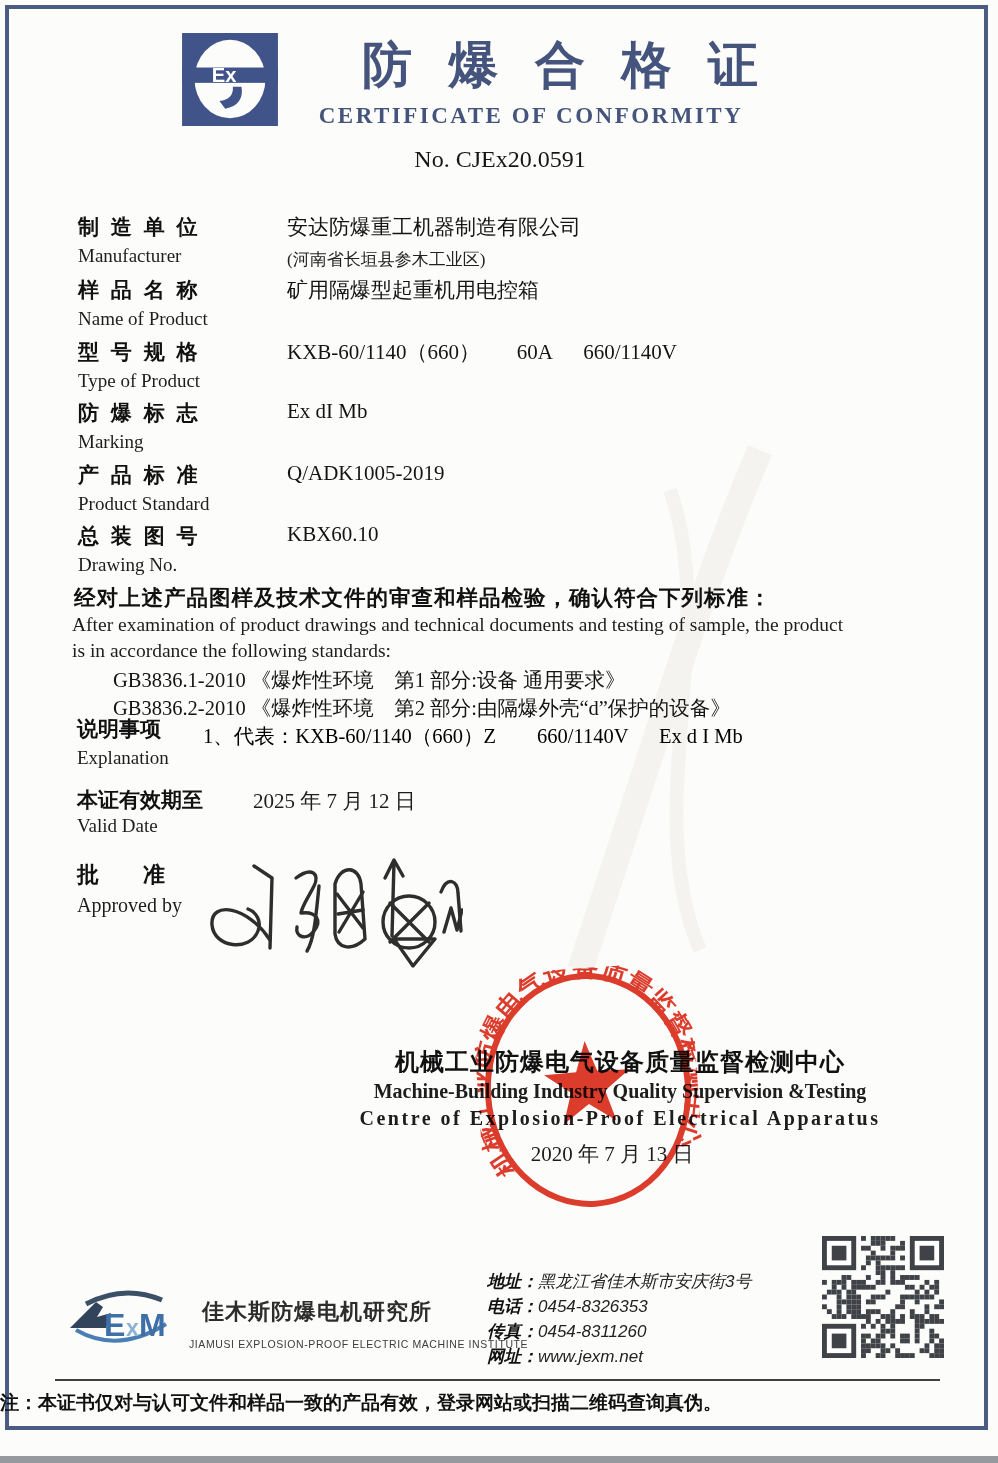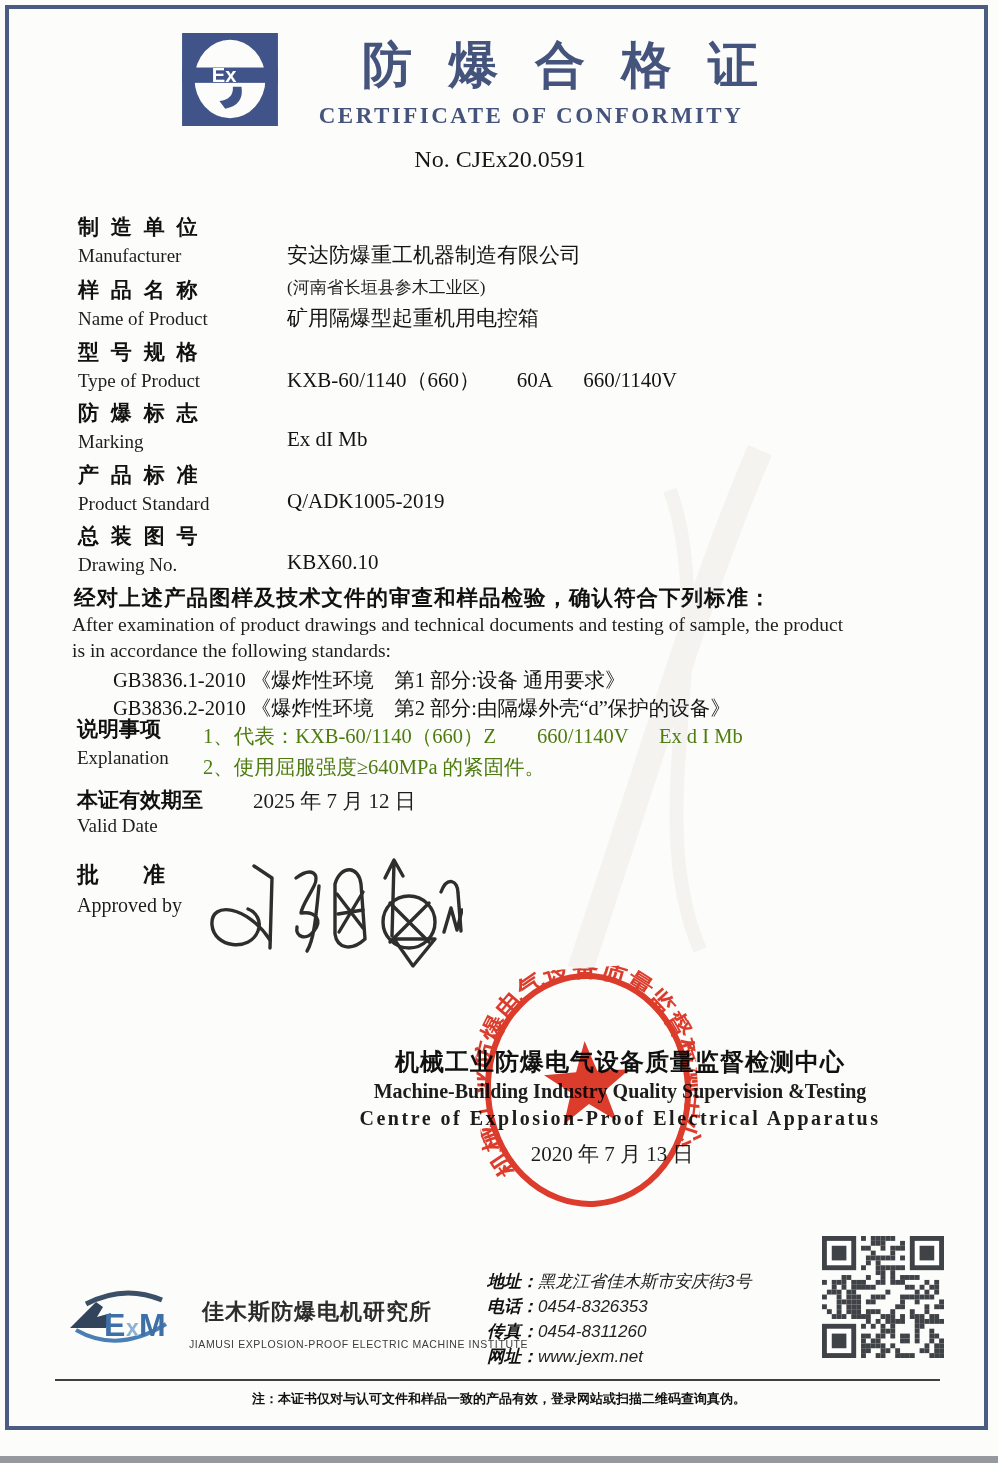--- a/index.html
+++ b/index.html
@@ -15,33 +15,33 @@
             color:#45547c;letter-spacing:12px;font-family:"Liberation Serif","DejaVu Serif",serif;}
   .title-en{left:0;top:103px;width:1064px;text-align:center;font-size:23px;font-weight:bold;
             color:#45547c;letter-spacing:2.5px;}
   .cert-no{left:0;top:146px;width:1000px;text-align:center;font-size:24px;color:#161616;}
   
   .row{position:absolute;left:0;top:0;width:100%;}
   .flabel{position:absolute;left:78px;}
   .flabel .cn{font-family:"Liberation Sans","DejaVu Sans",sans-serif;font-weight:bold;
               font-size:21px;letter-spacing:3px;color:#111;}
   .flabel .en{font-size:19px;margin-top:4px;color:#1d1d1d;}
-  .fvalue{position:absolute;left:287px;margin-top:28px;}
+  .fvalue{position:absolute;left:287px;}
   .fvalue .v1{font-size:21px;white-space:pre;color:#141414;}
   .fvalue .v2{font-size:17px;margin-top:7px;color:#222;}
   .st-cn{left:74px;top:583px;font-size:21.5px;letter-spacing:1px;}
   .st-en{left:72px;font-size:19.5px;}
   .std{left:113px;font-size:20.5px;white-space:pre;color:#141414;}
-  .exp-item{left:203px;font-size:20.5px;white-space:pre;color:#4d7c0f;}
+  .exp-item{left:203px;font-size:20.5px;white-space:pre;color:#000000;}
   .issuer-line{left:100px;width:1040px;text-align:center;}
   .contact-row{font-family:"Liberation Sans","DejaVu Sans",sans-serif;font-size:17px;
                height:25px;color:#222;font-style:italic;}
   .contact-row .cl{font-weight:bold;color:#111;}
   .divider{left:55px;top:1379px;width:885px;height:2px;background:#3f3f3f;}
-  .note{left:0;top:1390px;width:998px;text-align:center;font-size:13px;font-weight:bold;
+  .note{left:0;top:1390px;width:998px;text-align:left;font-size:19px;font-weight:bold;
         font-family:"Liberation Sans","DejaVu Sans",sans-serif;color:#111;}
   .bottom-strip{left:0;top:1456px;width:998px;height:7px;background:#96999e;}
   .ghost{left:520px;top:430px;width:300px;height:560px;pointer-events:none;opacity:.07;}
   .stamp{left:478px;top:968px;width:220px;height:245px;mix-blend-mode:multiply;opacity:.92;
          transform:rotate(-4deg);}
 </style>
 </head>
 <body>
 
 <div class="page">
@@ -123,21 +123,20 @@
 
   <div class="abs st-en ser" style="top:614px">After examination of product drawings and technical documents and testing of sample, the product</div>
   <div class="abs st-cn cnb">经对上述产品图样及技术文件的审查和样品检验，确认符合下列标准：</div>
   <div class="abs st-en ser" style="top:640px">is in accordance the following standards:</div>
   <div class="abs std ser" style="top:666px">GB3836.1-2010 《爆炸性环境　第1 部分:设备 通用要求》</div>
   <div class="abs std ser" style="top:694px">GB3836.2-2010 《爆炸性环境　第2 部分:由隔爆外壳“d”保护的设备》</div>
 
   <div class="abs cnb" style="left:77px;top:715px;font-size:21px">说明事项</div>
   <div class="abs ser" style="left:77px;top:747px;font-size:19px">Explanation</div>
   <div class="abs exp-item ser" style="top:722px">1、代表：KXB-60/1140（660）Z        660/1140V      Ex d I Mb</div>
-  <div class="abs exp-item ser" style="top:753px">2、使用屈服强度≥640MPa 的紧固件。</div>
 
   <div class="abs cnb" style="left:77px;top:786px;font-size:21px">本证有效期至</div>
   <div class="abs ser" style="left:77px;top:815px;font-size:19px">Valid Date</div>
   <div class="abs ser" style="left:253px;top:787px;font-size:21px">2025 年 7 月 12 日</div>
 
   <div class="abs cnb" style="left:77px;top:860px;font-size:22px">批　　准</div>
   <div class="abs ser" style="left:77px;top:894px;font-size:20px">Approved by</div>
 
   <svg class="abs" style="left:198px;top:838px;width:265px;height:130px" viewBox="0 0 265 130" fill="none" stroke="#2e2e2e" stroke-width="3.4" stroke-linecap="round" stroke-linejoin="round">
     <path d="M 56 28 L 74 40 L 72 110"></path>

